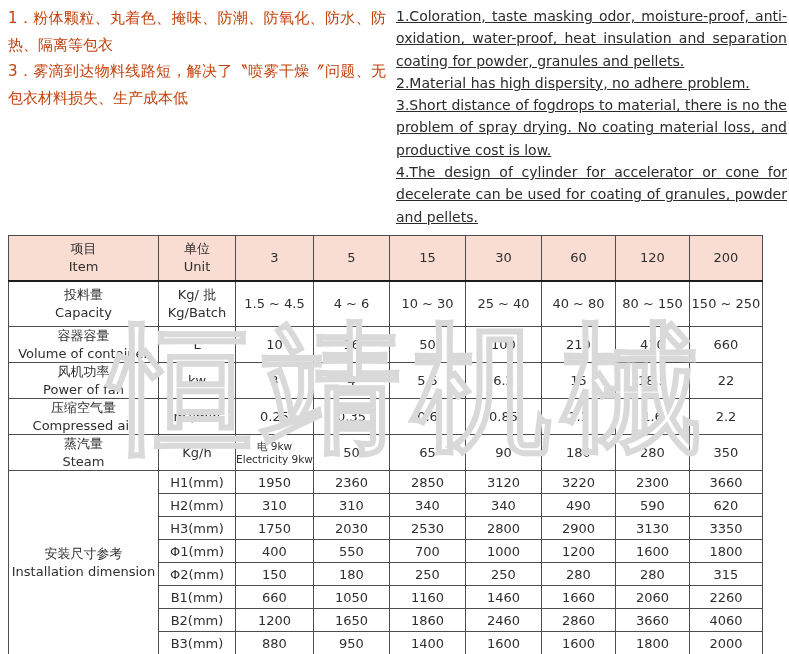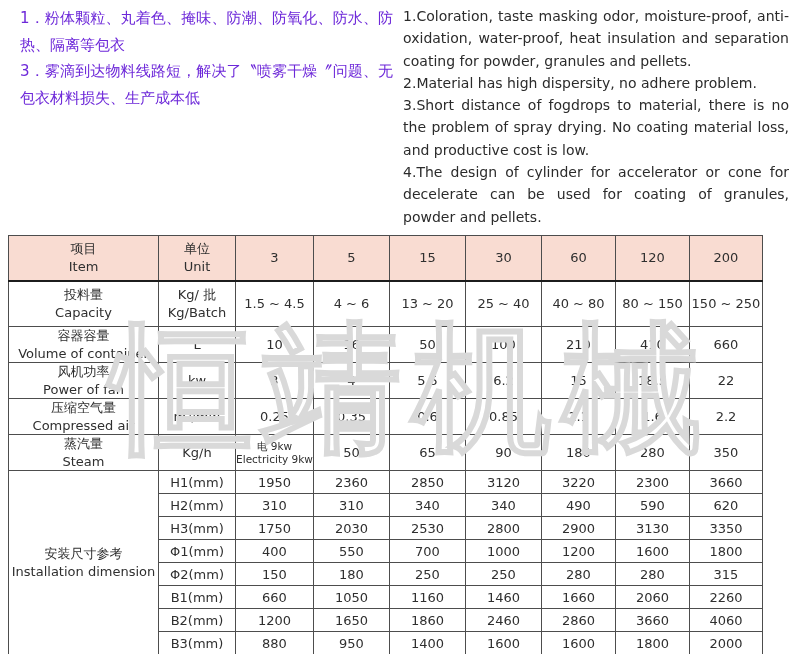--- a/index.html
+++ b/index.html
@@ -2,24 +2,24 @@
 <html><head>
 <meta charset="utf-8">
 <style>
   html,body{margin:0;padding:0;background:#ffffff;}
   body{font-family:"DejaVu Sans","Liberation Sans",sans-serif;color:#2f2f2f;}
   .page{position:relative;width:789px;height:654px;background:#fff;overflow:hidden;}
 
   
   .intro{display:flex;padding:5px 0 0 8px;}
   .intro-cn{width:378px;padding-right:10px;font-size:15px;line-height:26.5px;
-            color:#6d28d9;text-align:justify;margin-left:12px;}
+            color:#c2410c;text-align:justify;}
   .intro-cn p{margin:0;}
   .intro-en{width:391px;font-size:14px;line-height:22.3px;color:#2b2b2b;text-align:justify;}
-  .intro-en p{margin:0;}
+  .intro-en p{margin:0;text-decoration:underline;}
 
   
   .tblwrap{position:relative;margin:7px 0 0 8px;width:754px;}
   table{border-collapse:collapse;table-layout:fixed;width:754px;
         border:1px solid #3f3f3f;border-bottom:2px solid #1c1c1c;}
   th,td{border:1px solid #4d4d4d;text-align:center;vertical-align:middle;
         padding:0;font-size:13px;font-weight:normal;color:#2f2f2f;overflow:hidden;}
   thead th{background:#f9dcd2;height:44px;border-bottom:2px solid #1c1c1c;}
   .two{white-space:pre-line;line-height:1.35;}
   .r-tall td{height:44px;}
@@ -80,21 +80,21 @@
           </tr>
         </thead>
       <tbody id="tbody">
           <tr class="r-tall">
             <td class="two">投料量
 Capacity</td>
             <td class="two">Kg/ 批
 Kg/Batch</td>
             <td>1.5 ~ 4.5</td>
             <td>4 ~ 6</td>
-            <td>13 ~ 20</td>
+            <td>10 ~ 30</td>
             <td>25 ~ 40</td>
             <td>40 ~ 80</td>
             <td>80 ~ 150</td>
             <td>150 ~ 250</td>
           </tr>
           <tr class="r-mid">
             <td class="two">容器容量
 Volume of container</td>
             <td class="two">L</td>
             <td>10</td>

